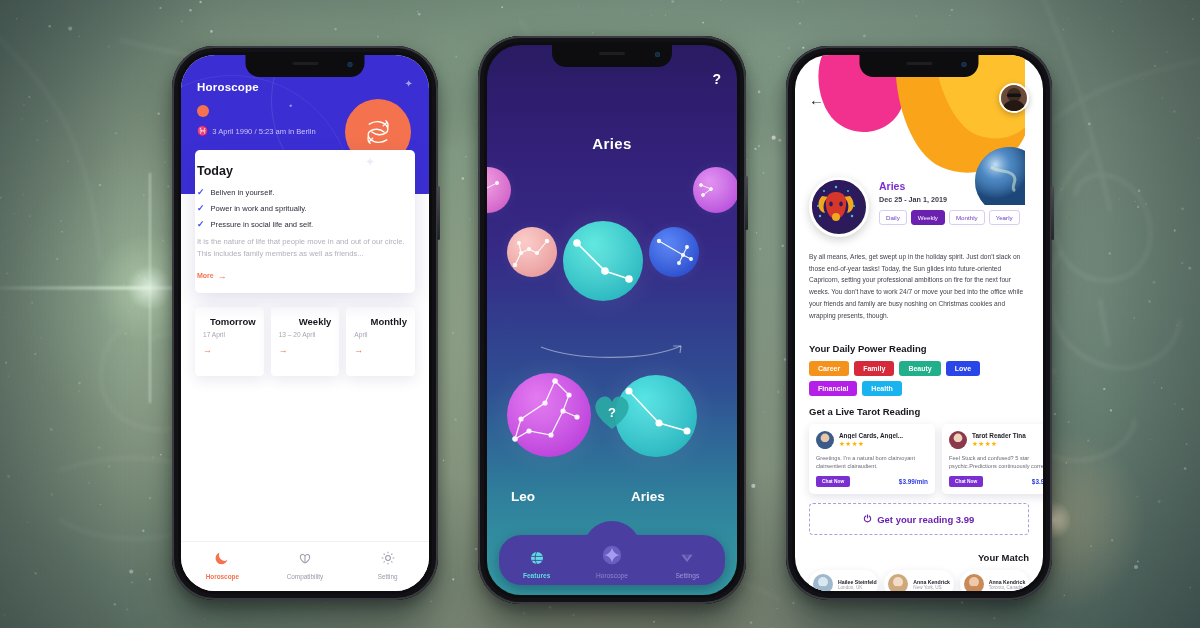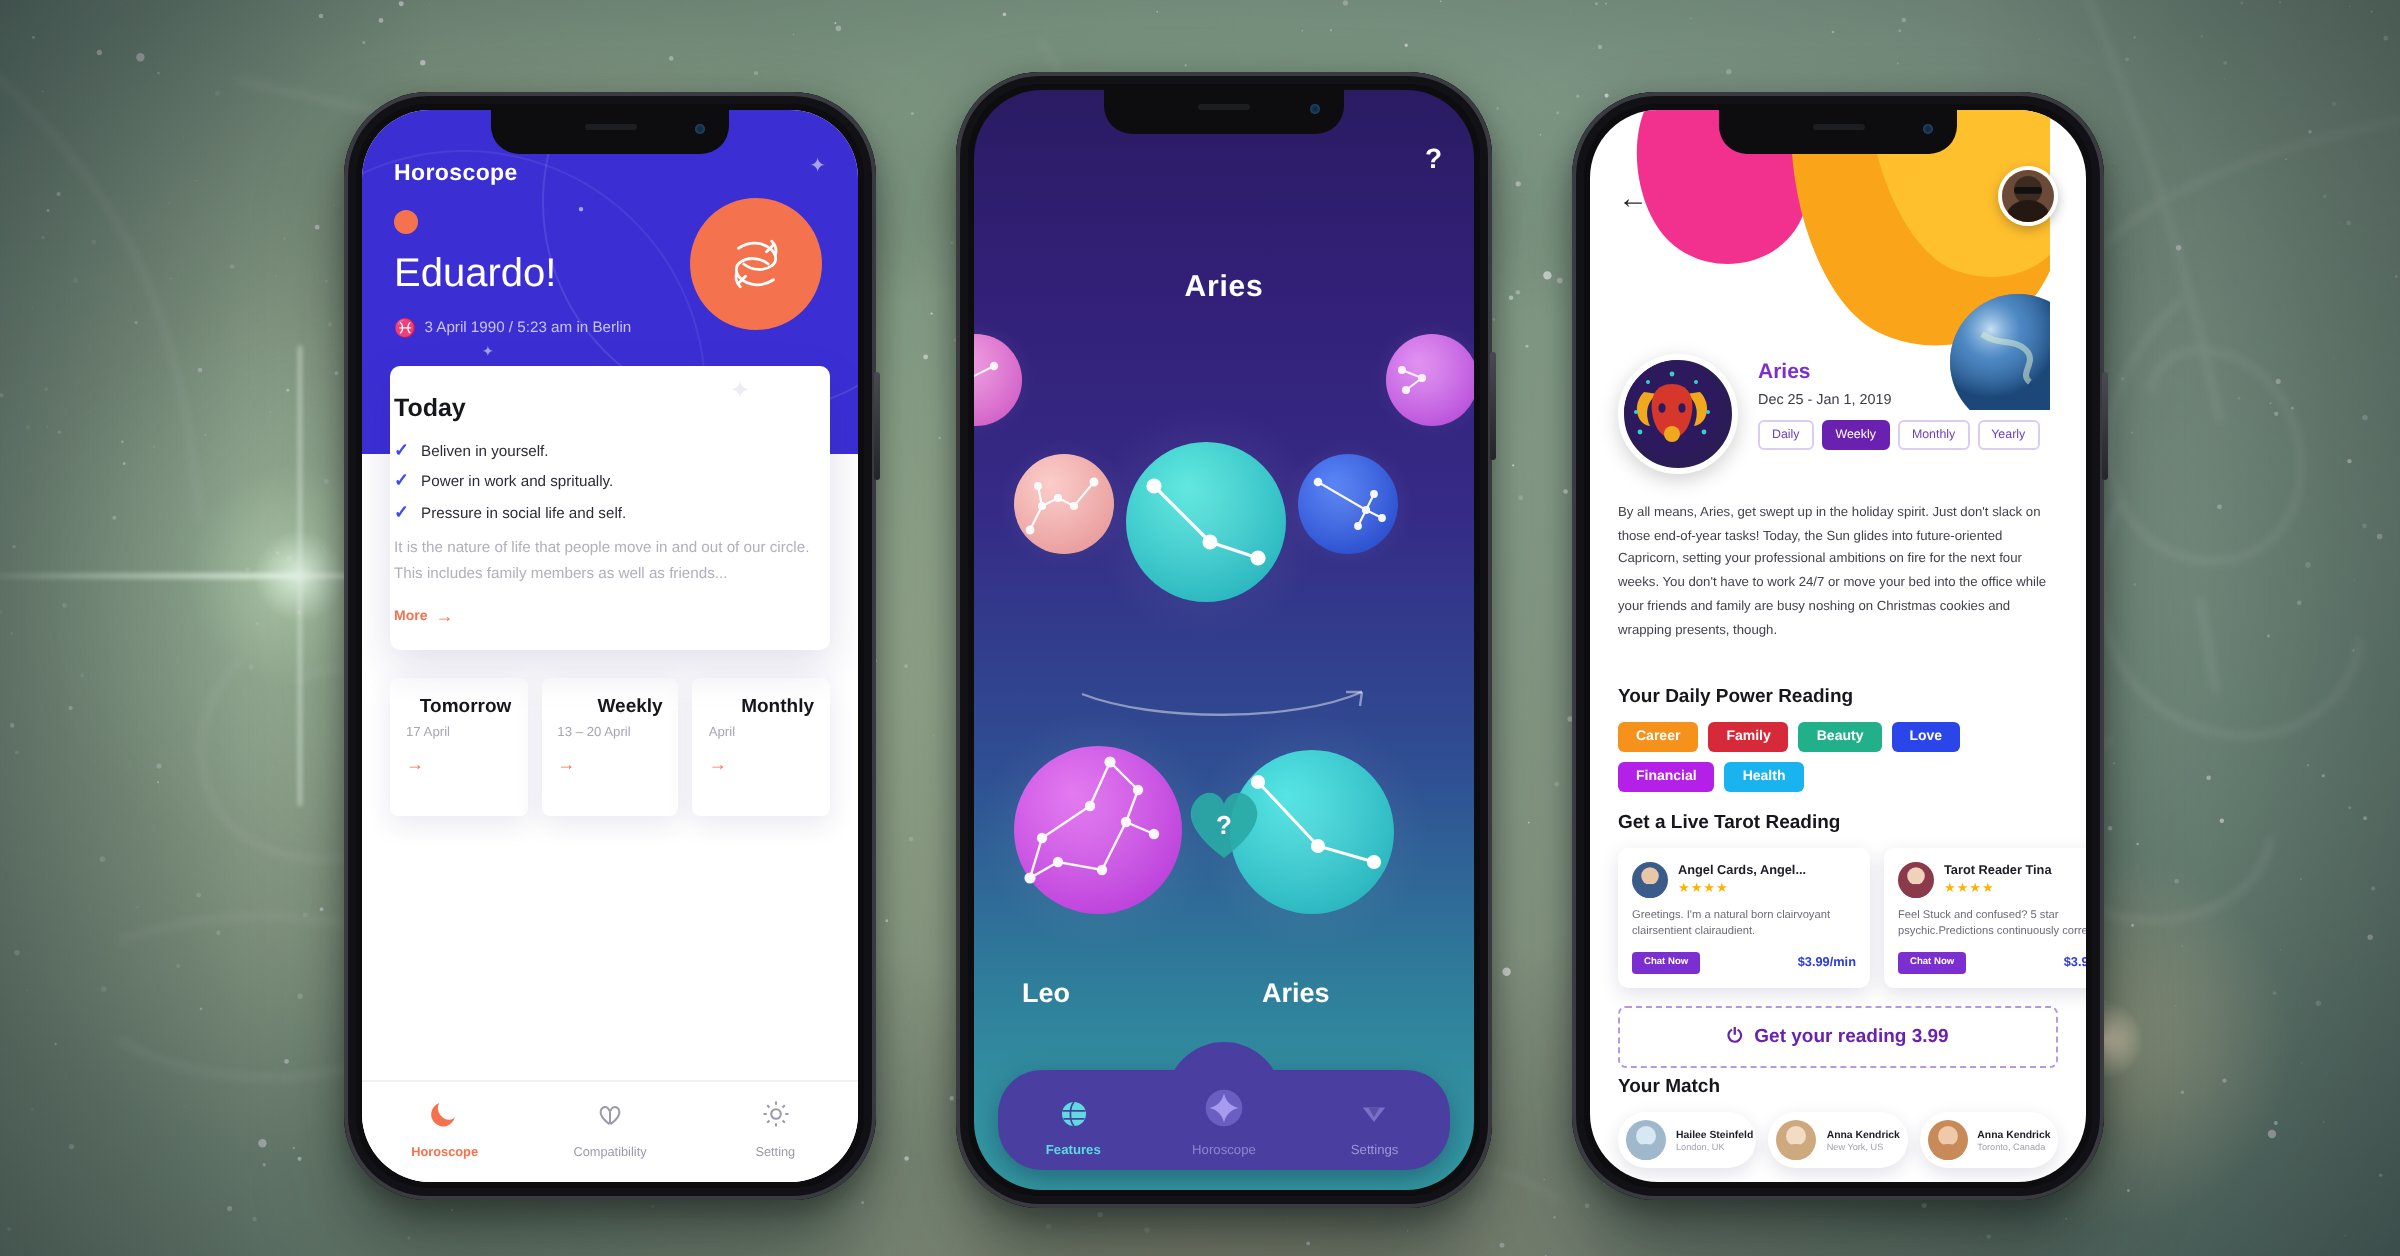--- a/index.html
+++ b/index.html
@@ -172,21 +172,21 @@
     position:absolute;right:14px;top:28px;width:26px;height:26px;border-radius:50%;
     overflow:hidden;border:2px solid #fff;z-index:12;
     box-shadow:0 2px 6px rgba(0,0,0,.25);
   }
   .p3-signrow{position:absolute;left:14px;top:122px;right:14px;display:flex;gap:10px;z-index:10;}
   .p3-badge{
     width:54px;height:54px;border-radius:50%;flex:0 0 auto;overflow:hidden;
     border:3px solid #fff;box-shadow:0 3px 10px rgba(0,0,0,.18);background:#2b1b56;
   }
   .p3-signname{font-size:10.5px;color:#7b2fd0;font-weight:bold;margin:3px 0 3px;}
-  .p3-signdate{font-size:7.2px;color:#3b3b46;margin-bottom:6px;}
+  .p3-signdate{font-size:7.2px;color:#3b3b46;margin-bottom:6px;font-weight:bold;}
   .p3-tabs{display:flex;gap:4px;}
   .p3-tab{
     font-size:6.2px;color:#6d3fc4;border:1px solid #d9cdf2;border-radius:3px;
     padding:3px 6px;background:#fff;
   }
   .p3-tab.active{background:#6b21b0;color:#fff;border-color:#6b21b0;}
   .p3-para{
     position:absolute;left:14px;right:14px;top:196px;
     font-size:6.6px;line-height:1.78;color:#42424e;margin:0;
   }
@@ -848,21 +848,20 @@
         <div class="orb-ring"></div>
         <div class="orb-ring2"></div>
         <span class="sparkle" style="right:16px;top:24px;">✦</span>
         <span class="sparkle" style="left:60px;top:118px;font-size:7px;">✦</span>
         <span class="sparkle" style="left:108px;top:48px;font-size:5px;">●</span>
         <span class="sparkle" style="right:70px;top:132px;font-size:5px;">●</span>
 
         <h1 class="p1-title">Horoscope</h1>
         <div class="p1-dot"></div>
         <div class="p1-greet">
-            <div>Eduardo!</div>
           </div>
         <div class="p1-meta">
           <span class="glyph">♓</span>
           <span>3 April 1990 / 5:23 am in Berlin</span>
         </div>
 
         <div class="p1-zodiac">
           <svg width="42" height="42" viewBox="0 0 48 48" fill="none" stroke="#fff" stroke-width="1.6" stroke-linecap="round">
             <path d="M14 15c6-4 14-4 19 1 3 3 3 7 0 9-4 3-11 3-16-1"></path>
             <path d="M33 11c2 2 3 5 2 8"></path>
@@ -1212,21 +1211,21 @@
        <span class="p3-price">$3.99/min</span>
      </div>
             </div>
           </div>
 
         <div class="p3-cta">
           <span>⏻</span>
           <span>Get your reading 3.99</span>
         </div>
 
-        <div class="p3-h" style="margin-top:4px;">Your Match</div>
+        <div class="p3-h" style="margin-top:17px;text-align:right;">Your Match</div>
         <div class="p3-matches">
             <div class="p3-match">
      <div class="p3-mav">
        <svg width="20" height="20" viewBox="0 0 20 20">
                   <rect width="20" height="20" fill="#9fb8cc"></rect>
        <circle cx="10" cy="8" r="5" fill="#d8e8f2"></circle>
        <ellipse cx="10" cy="19" rx="8" ry="7" fill="#9fb8cc"></ellipse>
                 </svg>
      </div>
      <div style="min-width:0;">

